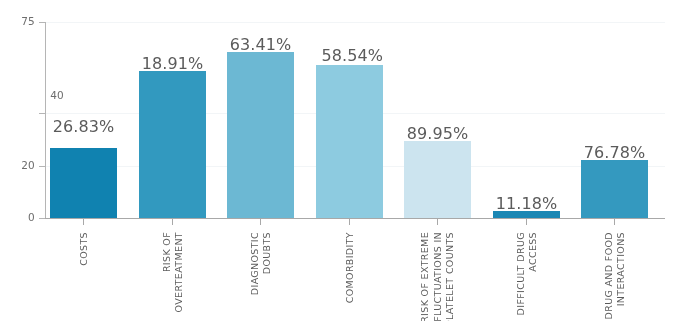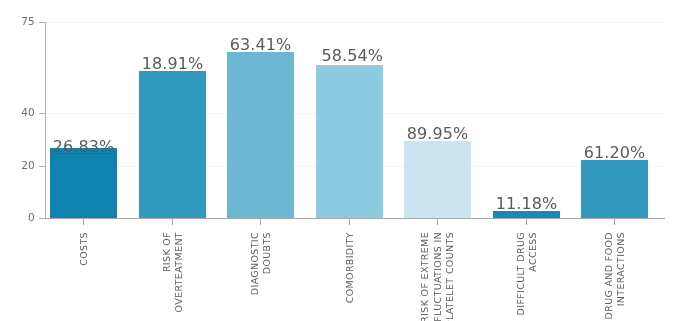--- a/index.html
+++ b/index.html
@@ -139,58 +139,58 @@
     <div class="axis-line-x"></div>
 
     <div class="y-tick-mark" style="top:22px;"></div>
     <div class="y-tick-mark" style="top:113px;"></div>
     <div class="y-tick-mark" style="top:166px;"></div>
     <div class="y-tick-mark" style="top:218px;"></div>
 
     <div class="y-tick-wrap" style="top:16px;">
       <span class="y-tick-label">75</span>
     </div>
-    <div class="y-tick-wrap" style="top:107px;">
+    <div class="y-tick-wrap" style="top:90px;padding-left:29px;">
       <span class="y-tick-label">40</span>
     </div>
     <div class="y-tick-wrap" style="top:160px;text-decoration:underline;">
       <span class="y-tick-label">20</span>
     </div>
     <div class="y-tick-wrap" style="top:212px;">
       <span class="y-tick-label">0</span>
     </div>
 
     <div class="x-tick-mark" style="left:83px;"></div>
     <div class="x-tick-mark" style="left:172px;"></div>
     <div class="x-tick-mark" style="left:260px;"></div>
     <div class="x-tick-mark" style="left:349px;"></div>
     <div class="x-tick-mark" style="left:437px;"></div>
     <div class="x-tick-mark" style="left:526px;"></div>
     <div class="x-tick-mark" style="left:614px;"></div>
 
     <div class="bar" style="left:50px; width:67px; height:70px; background:#1082b0;"></div>
-    <div class="bar-value" style="left:50px; width:67px; top:139px;text-decoration:underline;">26.83%</div>
+    <div class="bar-value" style="left:50px; width:67px; top:119px;">26.83%</div>
 
     <div class="bar" style="left:139px; width:67px; height:147px; background:#3299bf;"></div>
     <div class="bar-value" style="left:139px; width:67px; top:56px;">18.91%</div>
 
     <div class="bar" style="left:227px; width:67px; height:166px; background:#6cb8d3;"></div>
     <div class="bar-value" style="left:227px; width:67px; top:37px;">63.41%</div>
 
     <div class="bar" style="left:316px; width:67px; height:153px; background:#8dcbe0;"></div>
     <div class="bar-value" style="left:316px; width:67px; top:48px;text-align:right;">58.54%</div>
 
     <div class="bar" style="left:404px; width:67px; height:77px; background:#cce4ef;"></div>
     <div class="bar-value" style="left:404px; width:67px; top:126px;">89.95%</div>
 
     <div class="bar" style="left:493px; width:67px; height:7px; background:#1b87b4;"></div>
     <div class="bar-value" style="left:493px; width:67px; top:196px;">11.18%</div>
 
     <div class="bar" style="left:581px; width:67px; height:58px; background:#3499bf;"></div>
-    <div class="bar-value" style="left:581px; width:67px; top:145px;">61.20%</div>
+    <div class="bar-value" style="left:581px; width:67px; top:145px;">76.78%</div>
 
     <div class="cat-label" style="left:50px; width:67px;">
       <span class="cat-line">COSTS</span>
     </div>
 
     <div class="cat-label" style="left:139px; width:67px;">
       <span class="cat-line">RISK OF</span>
       <span class="cat-line">OVERTEATMENT</span>
     </div>
 

